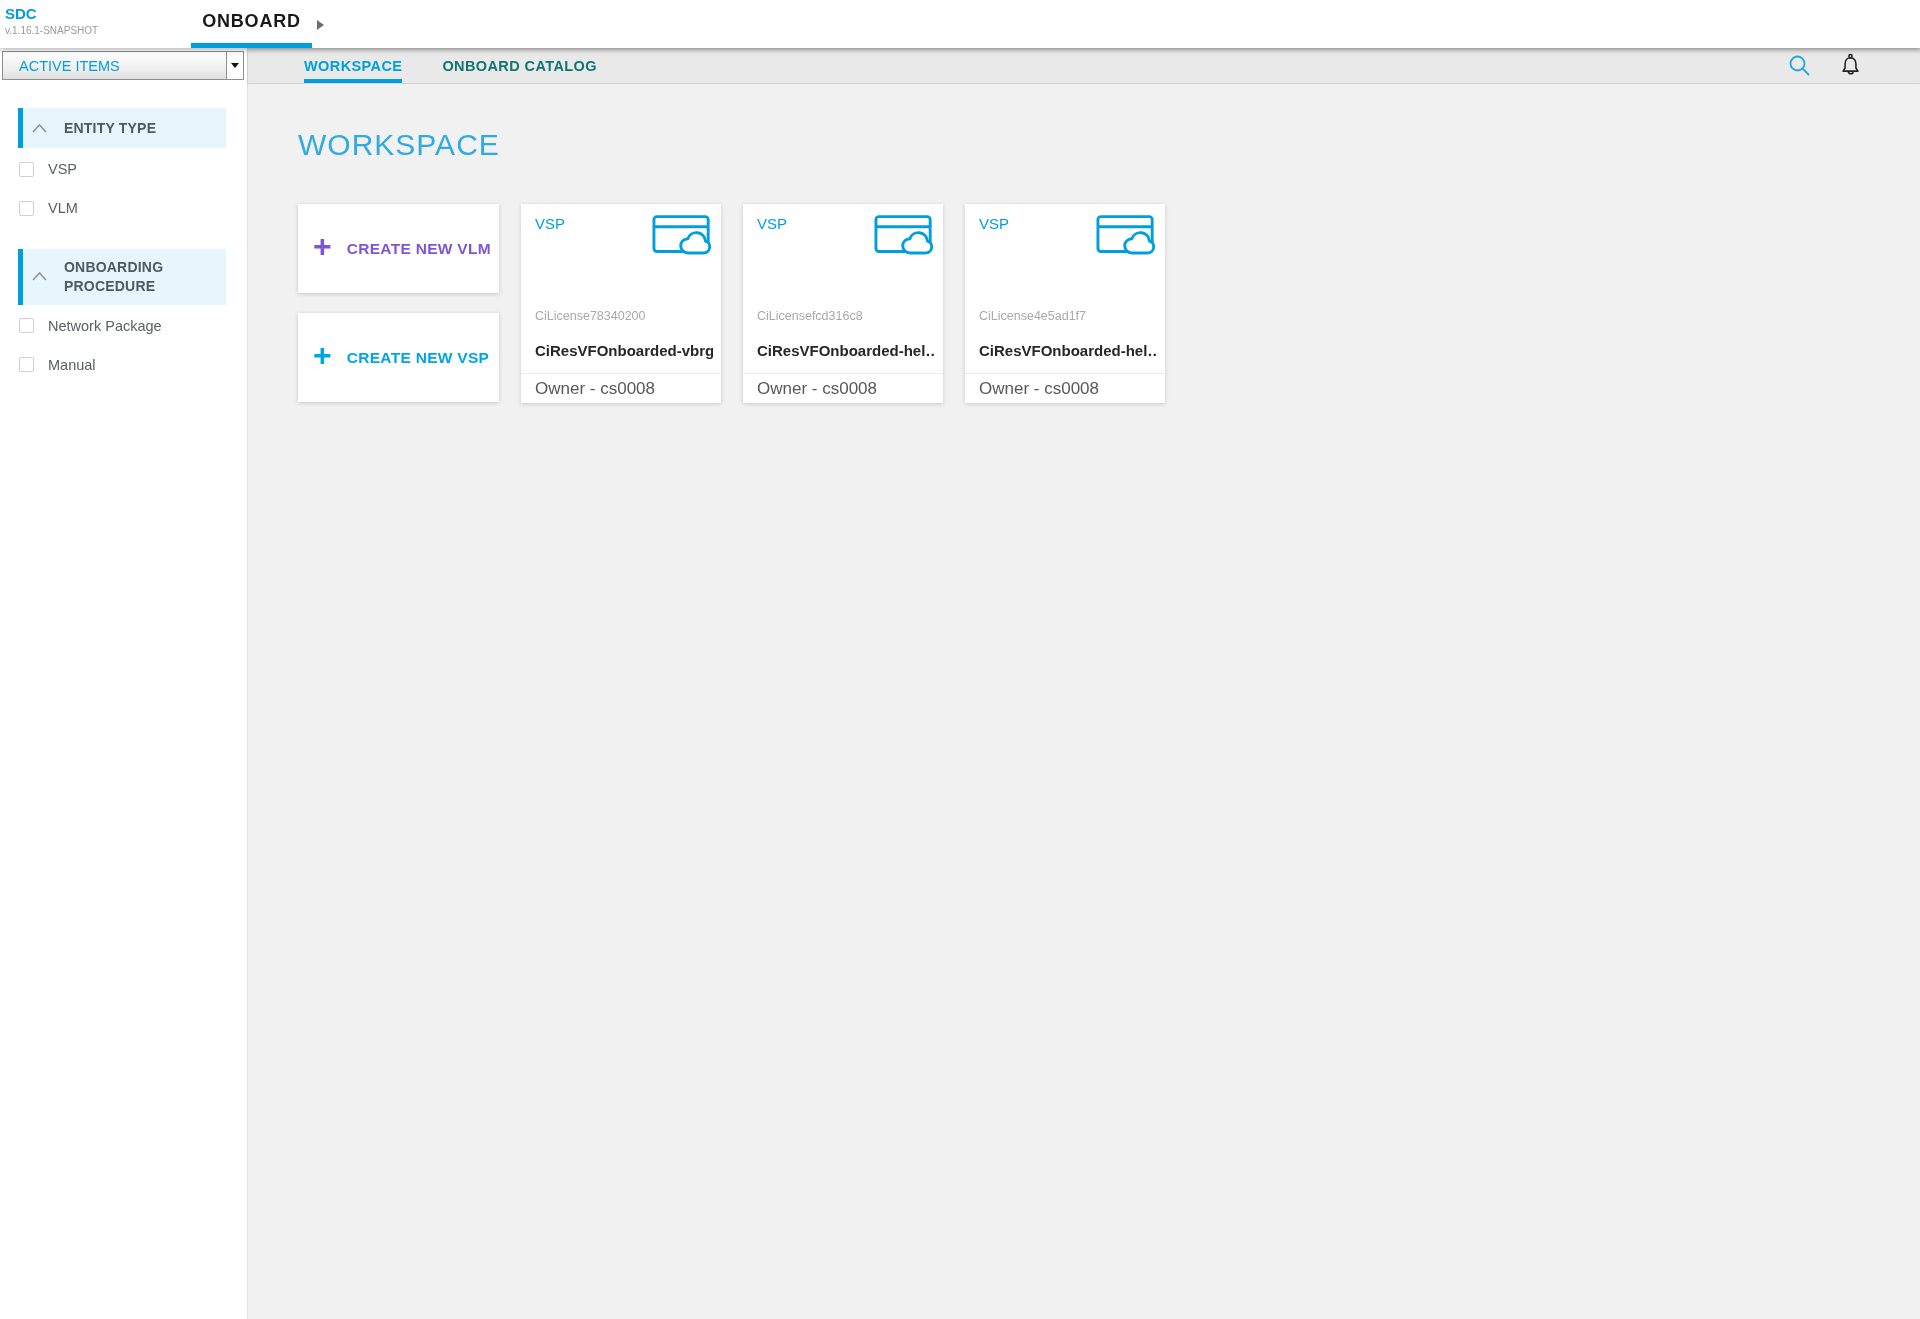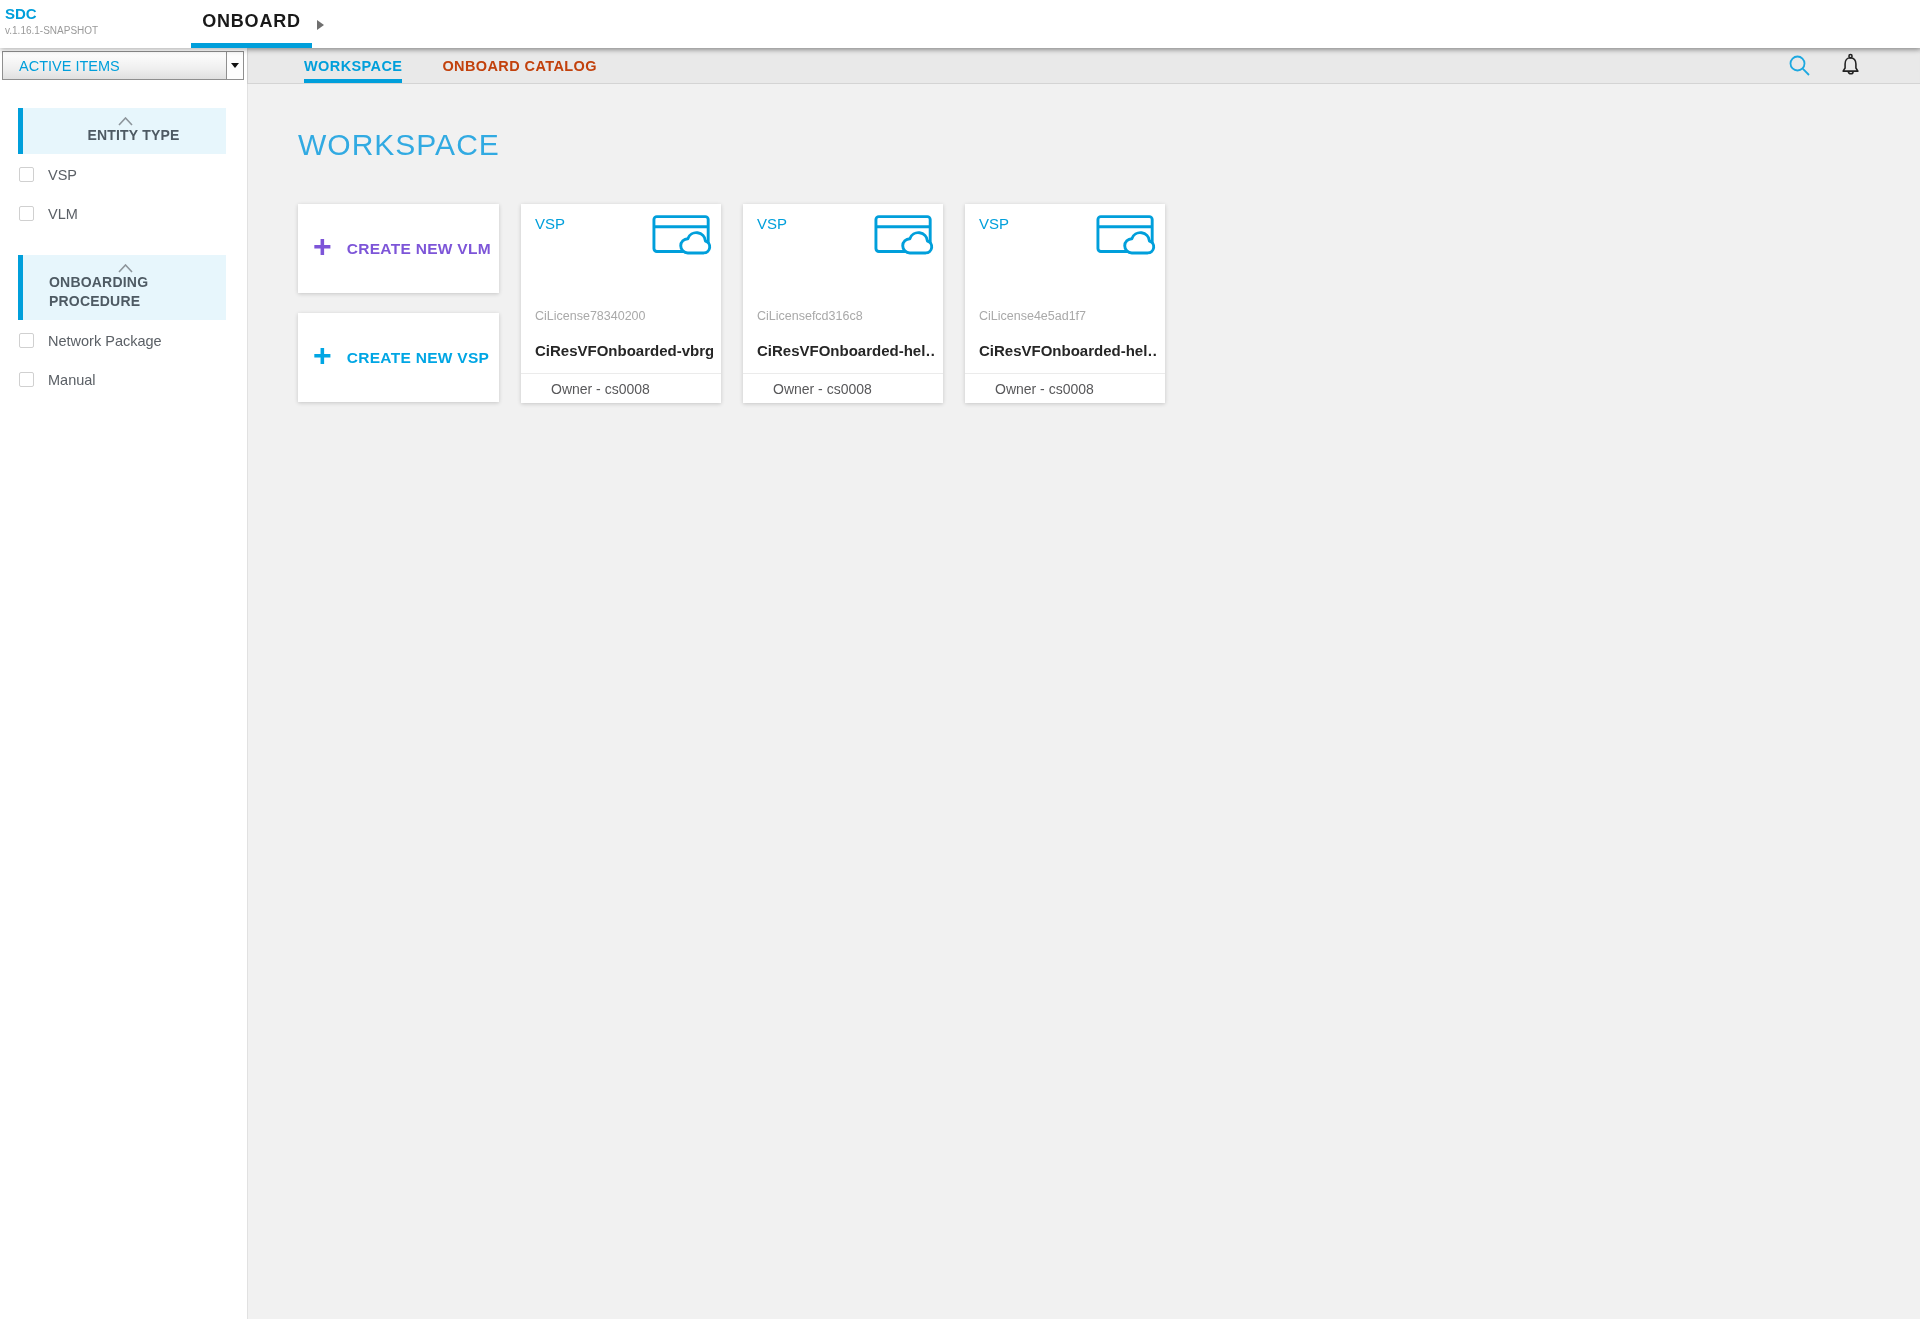--- a/index.html
+++ b/index.html
@@ -56,37 +56,37 @@
     border-left:4px solid transparent;border-right:4px solid transparent;
     border-top:5px solid #111;
   }
   .tabbar{
     flex:1;background:#e9e9e9;border-bottom:1px solid #d4d4d4;
     display:flex;align-items:stretch;padding-left:56px;
     box-shadow:inset 0 5px 5px -4px rgba(0,0,0,0.18);
   }
   .tab{
     display:flex;align-items:center;margin-right:40px;padding-top:4px;
-    font-size:14.5px;font-weight:bold;letter-spacing:0.4px;color:#c2410c;
+    font-size:14.5px;font-weight:bold;letter-spacing:0.4px;color:#0f766e;
     border-bottom:4px solid transparent;cursor:pointer;white-space:nowrap;
   }
   .tab.active{color:var(--accent);border-bottom-color:var(--accent);}
   .subbar-icons{margin-left:auto;display:flex;align-items:center;gap:27px;padding-right:57px;}
   .icon-btn{cursor:pointer;display:flex;align-items:center;}
   
   .content{display:flex;height:1235px;}
   .sidebar{
     width:248px;flex:0 0 auto;background:#fff;border-right:1px solid #e1e1e1;
     padding-top:24px;
   }
   .section{margin:0 21px 23px 18px;}
   .section-header{
     background:#e7f6fc;border-left:5px solid var(--accent);
     display:flex;align-items:center;min-height:40px;
-    padding:9px 8px 9px 9px;cursor:pointer;flex-direction:column;
+    padding:9px 8px 9px 9px;cursor:pointer;
   }
   .chevron{flex:0 0 auto;}
   .section-title{
     margin-left:17px;font-size:14px;font-weight:bold;color:#4e5a63;
     line-height:1.35;letter-spacing:0.2px;
   }
   .option-row{display:flex;align-items:center;padding:11px 0 10px 1px;margin-top:2px;cursor:pointer;}
   .checkbox{
     width:15px;height:15px;border:1px solid #d0d0d0;border-radius:2px;background:#fff;flex:0 0 auto;
   }
@@ -111,21 +111,21 @@
     box-shadow:0 1px 4px rgba(0,0,0,0.18);cursor:pointer;flex:0 0 auto;
   }
   .card-type{position:absolute;top:11px;left:14px;font-size:15px;color:var(--accent);}
   .card-icon{position:absolute;top:10px;right:7px;}
   .card-info{position:absolute;left:14px;right:8px;bottom:44px;}
   .card-license{font-size:12.5px;color:#a9a9a9;margin-bottom:19px;white-space:nowrap;overflow:hidden;}
   .card-name{font-size:15px;font-weight:bold;color:#262626;white-space:nowrap;overflow:hidden;}
   .card-footer{
     position:absolute;left:0;right:0;bottom:0;height:30px;
     border-top:1px solid #ebebeb;display:flex;align-items:center;
-    padding-left:30px;font-size:14px;color:#58585a;
+    padding-left:14px;font-size:17px;color:#58585a;
   }
 </style>
 </head>
 <body>
 
 <div class="header">
   <div class="logo">
     <div class="logo-title">SDC</div>
     <div class="logo-version">v.1.16.1-SNAPSHOT</div>
   </div>

